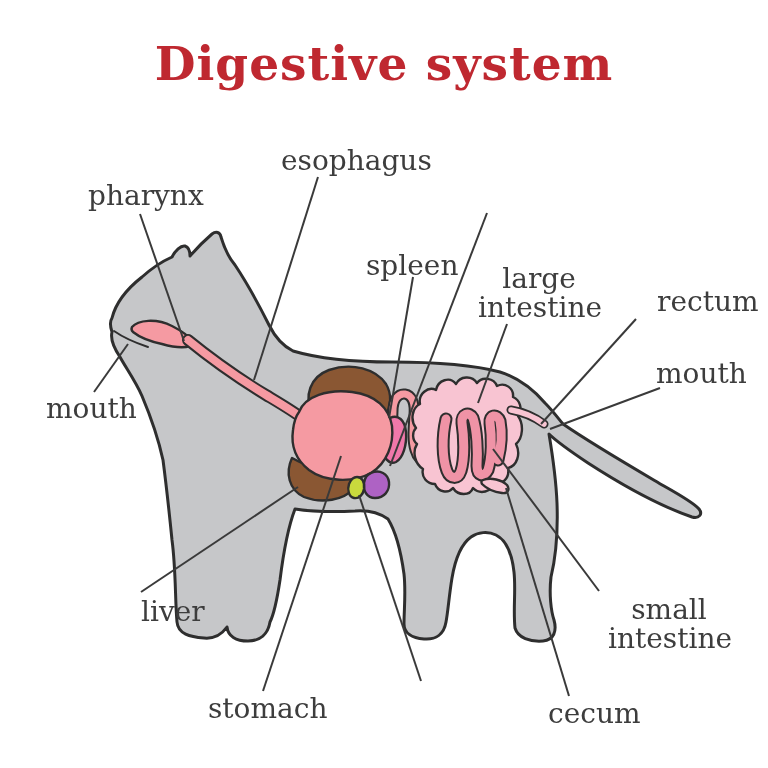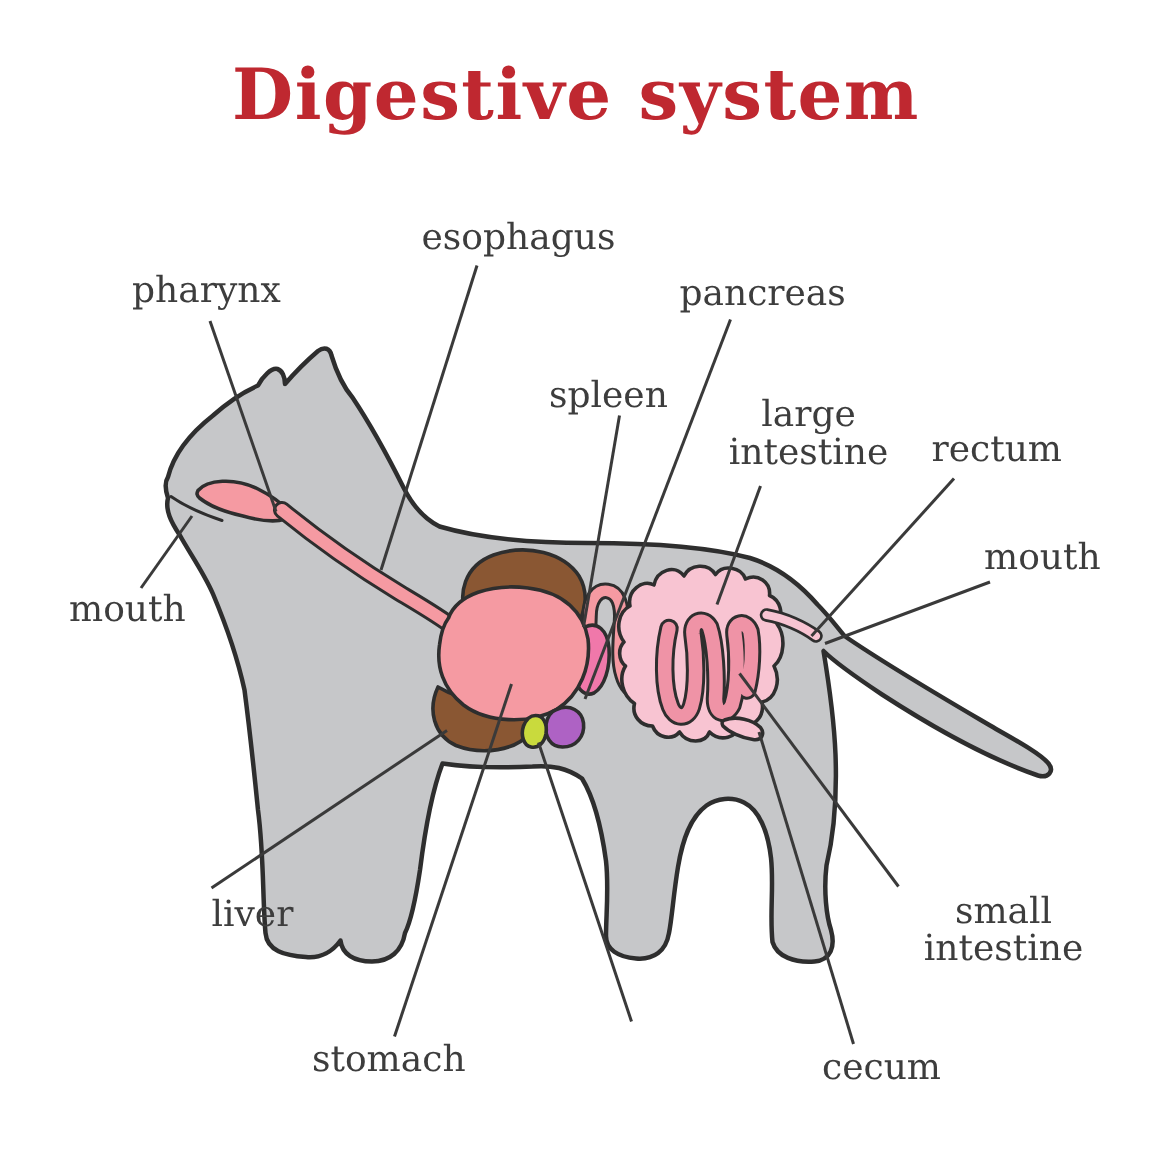--- a/index.html
+++ b/index.html
@@ -1,21 +1,21 @@
 <!DOCTYPE html>
 <html><head>
 <meta charset="utf-8">
 <style>
   html,body{margin:0;padding:0;background:#ffffff;}
   #stage{position:relative;width:768px;height:768px;background:#ffffff;overflow:hidden;
          font-family:"DejaVu Serif","Liberation Serif",serif;}
   #diagram-svg{position:absolute;left:0;top:0;}
   .title{position:absolute;left:0;right:0;top:36px;text-align:center;
          font-size:47px;font-weight:600;color:#bf2830;letter-spacing:1px;}
-  .lbl{position:absolute;font-size:24px;color:#3d3d3d;white-space:nowrap;line-height:1.04;}
+  .lbl{position:absolute;font-size:28px;color:#3d3d3d;white-space:nowrap;line-height:1.04;}
   .lbl.wrap{white-space:normal;text-align:center;}
   
   .oline{stroke:#2e2e2e;stroke-width:3;stroke-linejoin:round;stroke-linecap:round;}
   .oline2{stroke:#2e2e2e;stroke-width:2.4;stroke-linejoin:round;stroke-linecap:round;}
   .tube-dark{fill:none;stroke:#2e2e2e;stroke-linecap:round;stroke-linejoin:round;}
   .tube-fill{fill:none;stroke-linecap:round;stroke-linejoin:round;}
   .leader{stroke:#3a3a3a;stroke-width:2;fill:none;}
 </style>
 </head>
 <body>
@@ -122,23 +122,22 @@
     <line class="leader" x1="94" y1="392" x2="128" y2="344"></line>
     <line class="leader" x1="141" y1="592" x2="298" y2="487"></line>
     <line class="leader" x1="263" y1="691" x2="341" y2="456"></line>
     <line class="leader" x1="421" y1="681" x2="359" y2="495"></line>
     <line class="leader" x1="599" y1="591" x2="493" y2="449"></line>
     <line class="leader" x1="569" y1="696" x2="506" y2="488"></line>
   </svg>
 
   <div class="lbl" style="left:88px;top:181px;">pharynx</div>
   <div class="lbl" style="left:281px;top:146px;">esophagus</div>
-  <div class="lbl" style="left:453px;top:183px;">pancreas</div>
   <div class="lbl" style="left:366px;top:251px;">spleen</div>
   <div class="lbl wrap" style="left:478px;top:264px;width:122px;">large intestine</div>
-  <div class="lbl" style="left:621px;top:287px;">rectum</div>
+  <div class="lbl" style="left:657px;top:287px;">rectum</div>
   <div class="lbl" style="left:656px;top:359px;">mouth</div>
   <div class="lbl" style="left:46px;top:394px;">mouth</div>
   <div class="lbl" style="left:94px;top:597px;margin-left:47px;">liver</div>
   <div class="lbl" style="left:208px;top:694px;">stomach</div>
   <div class="lbl wrap" style="left:608px;top:595px;width:122px;text-align:center;">small intestine</div>
   <div class="lbl" style="left:548px;top:699px;">cecum</div>
 </div>
 
 </body></html>

